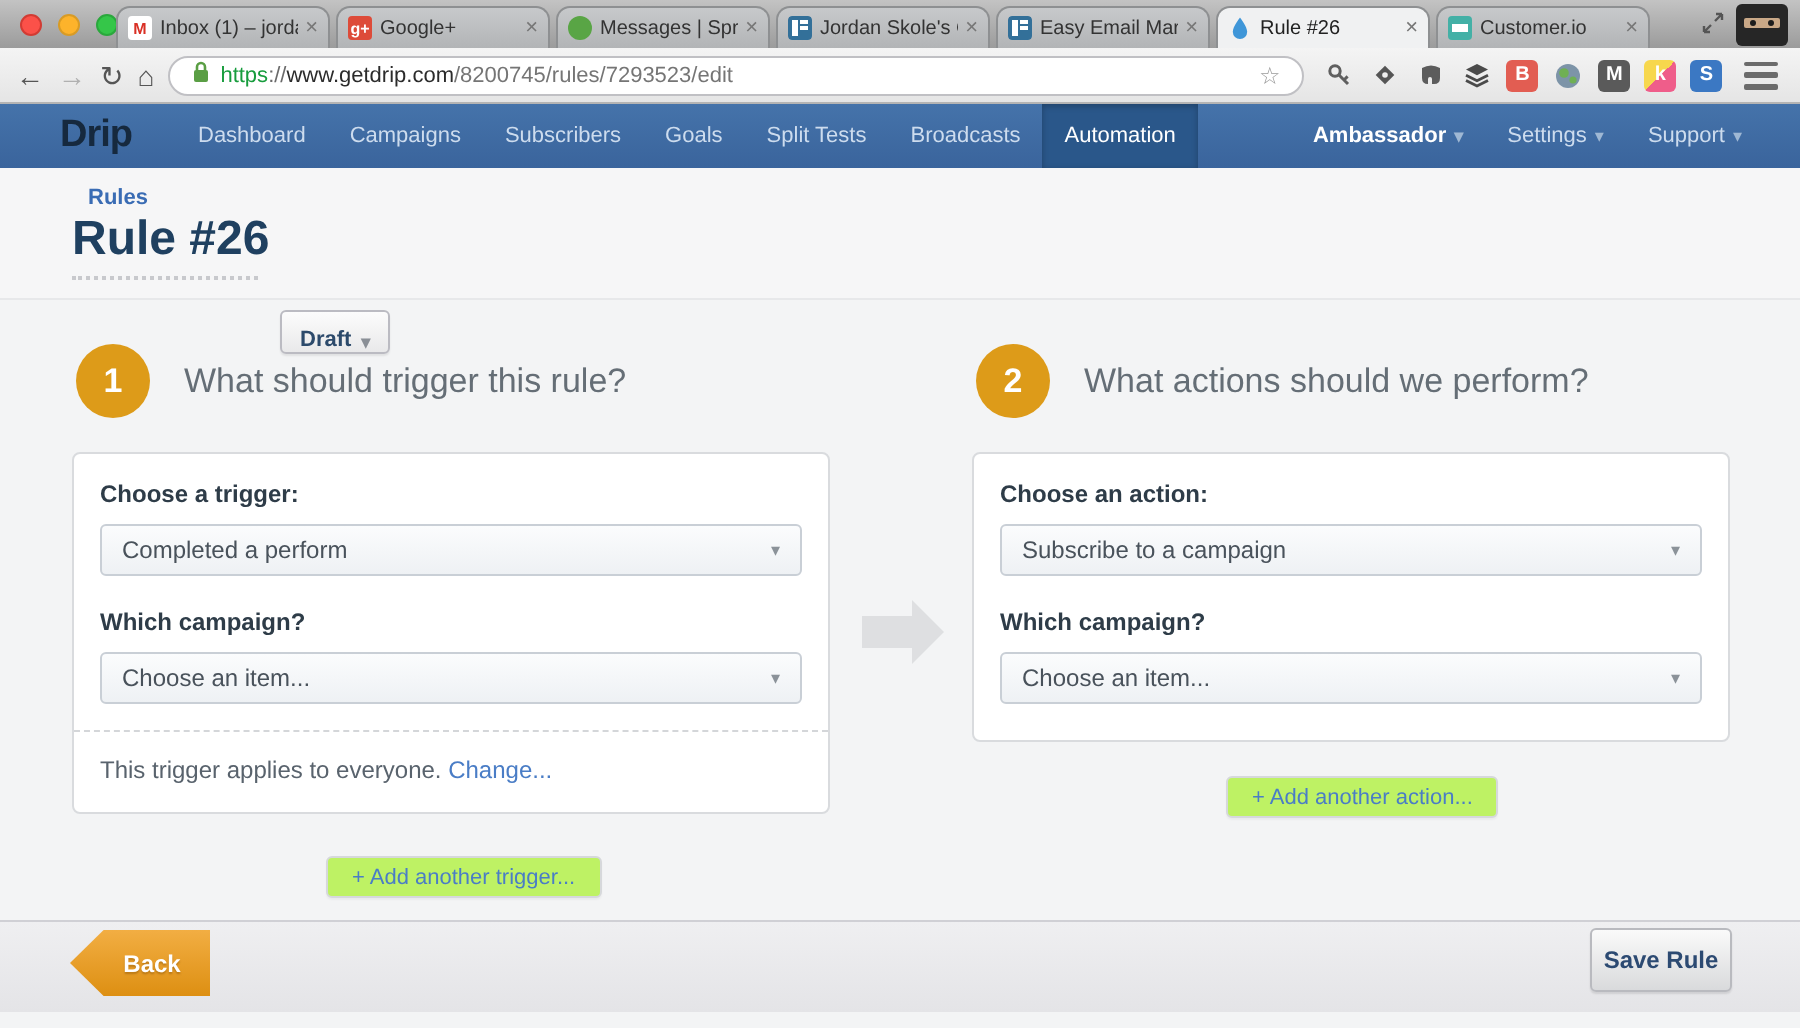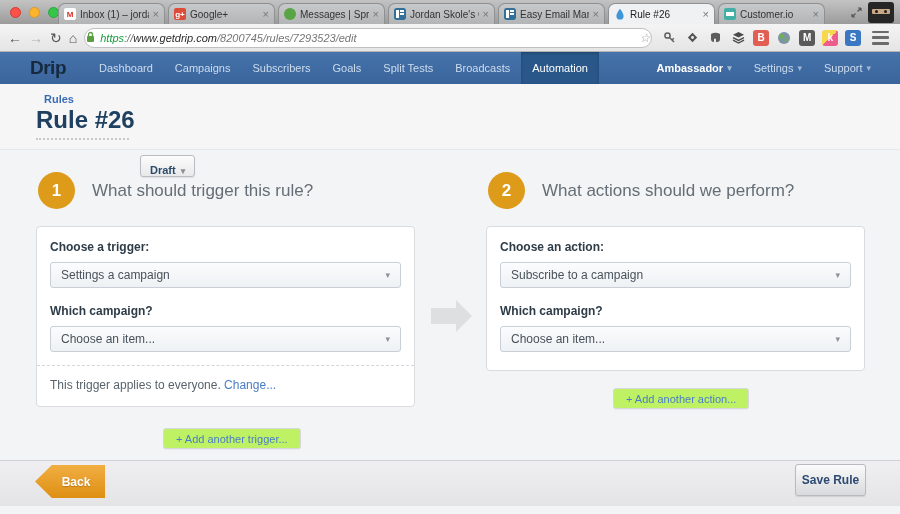--- a/index.html
+++ b/index.html
@@ -37,21 +37,21 @@
   .avatar-ninja i::before, .avatar-ninja i::after { content:""; position:absolute; top:1px; width:3px; height:3px; background:#1c1c1c; border-radius:50%; }
   .avatar-ninja i::before { left:3px; } .avatar-ninja i::after { right:3px; }
 
   
   .toolbar { position:absolute; top:24px; left:0; width:900px; height:28px;
     background:linear-gradient(#f4f4f4,#e5e5e5); border-bottom:1px solid #b4b4b4;
     display:flex; align-items:center; padding:0 8px; gap:7px; }
   .nav-btn { font-size:14px; color:#555; line-height:1; }
   .nav-btn.disabled { color:#b0b0b0; }
   .omnibox { width:568px; height:20px; background:#fff; border:1px solid #c0c0c4; border-radius:11px;
-    display:flex; align-items:center; padding:0 1px; gap:5px; font-size:11px;font-style:italic; }
+    display:flex; align-items:center; padding:0 11px; gap:5px; font-size:11px; }
   .url-scheme { color:#179c3d; }
   .url-sep { color:#6a6a6a; }
   .url-host { color:#2b2b2b; }
   .url-path { color:#757575; }
   .omni-star { margin-left:auto; color:#9a9a9a; font-size:12px; }
   .ext-row { display:flex; align-items:center; gap:7px; margin-left:2px; }
   .ext-icon { width:16px; height:16px; display:flex; align-items:center; justify-content:center;
     font-size:10px; font-weight:bold; border-radius:3px; color:#fff; }
   .ext-red-b { background:#e25d52; }
   .ext-m { background:#5a5a5a; }
@@ -312,21 +312,21 @@
 
     <span class="step-circle circle-1">1</span>
     <span class="step-title title-1">What should trigger this rule?</span>
     <span class="step-circle circle-2">2</span>
     <span class="step-title title-2">What actions should we perform?</span>
 
     <div class="card card-left">
       <div class="card-body">
         <div class="field-label">Choose a trigger:</div>
         <div class="select">
-          <span>Settings a campaign</span>
+          <span>Completed a perform</span>
           <span class="caret">▾</span>
         </div>
         <div class="field-label">Which campaign?</div>
         <div class="select last">
           <span>Choose an item...</span>
           <span class="caret">▾</span>
         </div>
       </div>
       <div class="card-foot">
         <span>This trigger applies to everyone. </span><span class="link">Change...</span>

